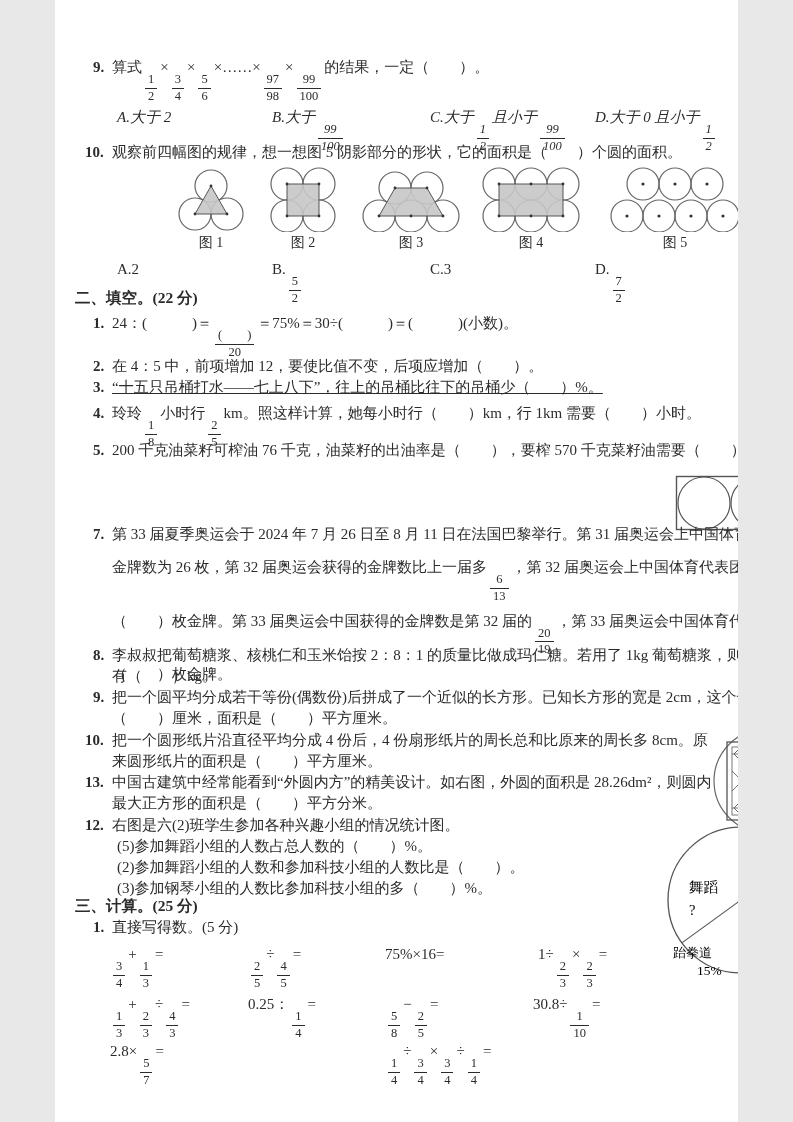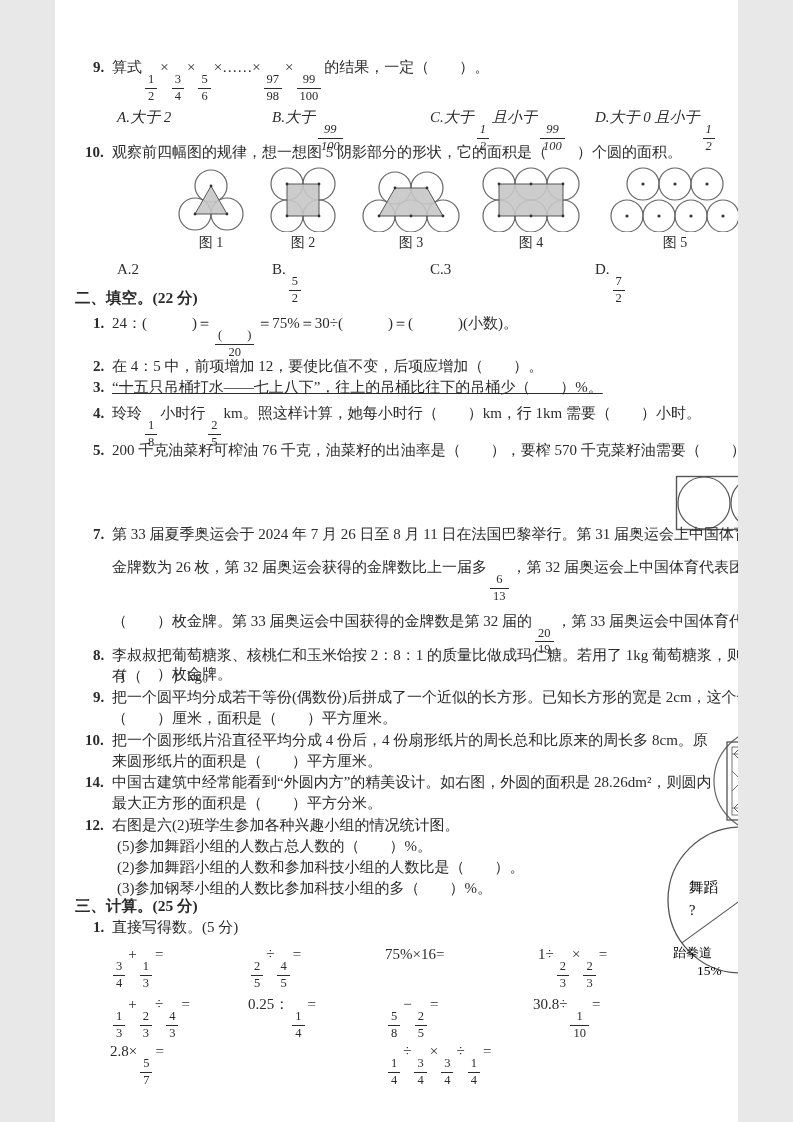--- a/index.html
+++ b/index.html
@@ -231,21 +231,21 @@
       <rect x="21" y="21" width="68" height="68" fill="none" stroke="#555" stroke-width="0.8"></rect>
       <rect x="36" y="36" width="38" height="38" fill="none" stroke="#555" stroke-width="1.2"></rect>
       <rect x="42" y="42" width="26" height="26" fill="none" stroke="#555" stroke-width="0.8"></rect>
       <path d="M28 21 L28 36 M82 21 L82 36 M28 74 L28 89 M82 74 L82 89 M21 28 L36 28 M74 28 L89 28 M21 82 L36 82 M74 82 L89 82" stroke="#555" stroke-width="0.8"></path>
       <path d="M28 23 L33 28 L28 33 L23 28 Z M82 23 L87 28 L82 33 L77 28 Z M28 77 L33 82 L28 87 L23 82 Z M82 77 L87 82 L82 87 L77 82 Z" fill="none" stroke="#555" stroke-width="0.9"></path>
       <path d="M45 21 L55 31 L65 21 M45 89 L55 79 L65 89 M21 45 L31 55 L21 65 M89 45 L79 55 L89 65" fill="none" stroke="#555" stroke-width="0.8"></path>
     </svg>
   </div>
 
   <div class="abs txt ind27" style="left:30px;top:772px;width:612px;">
-    <span class="qnum">14.</span><span>中国古建筑中经常能看到“外圆内方”的精美设计。如右图，外圆的面积是 28.26dm²，则圆内最大正方形的面积是（　　）平方分米。</span>
+    <span class="qnum">13.</span><span>中国古建筑中经常能看到“外圆内方”的精美设计。如右图，外圆的面积是 28.26dm²，则圆内最大正方形的面积是（　　）平方分米。</span>
   </div>
   <div class="abs txt ind27" style="left:30px;top:815px;width:600px;">
     <span class="qnum">12.</span><span>右图是六(2)班学生参加各种兴趣小组的情况统计图。</span>
   </div>
   <div class="abs txt" style="left:62px;top:836px;width:560px;">
     <span>(5)参加舞蹈小组的人数占总人数的（　　）%。</span>
   </div>
   <div class="abs txt" style="left:62px;top:857px;width:560px;">
     <span>(2)参加舞蹈小组的人数和参加科技小组的人数比是（　　）。</span>
   </div>

